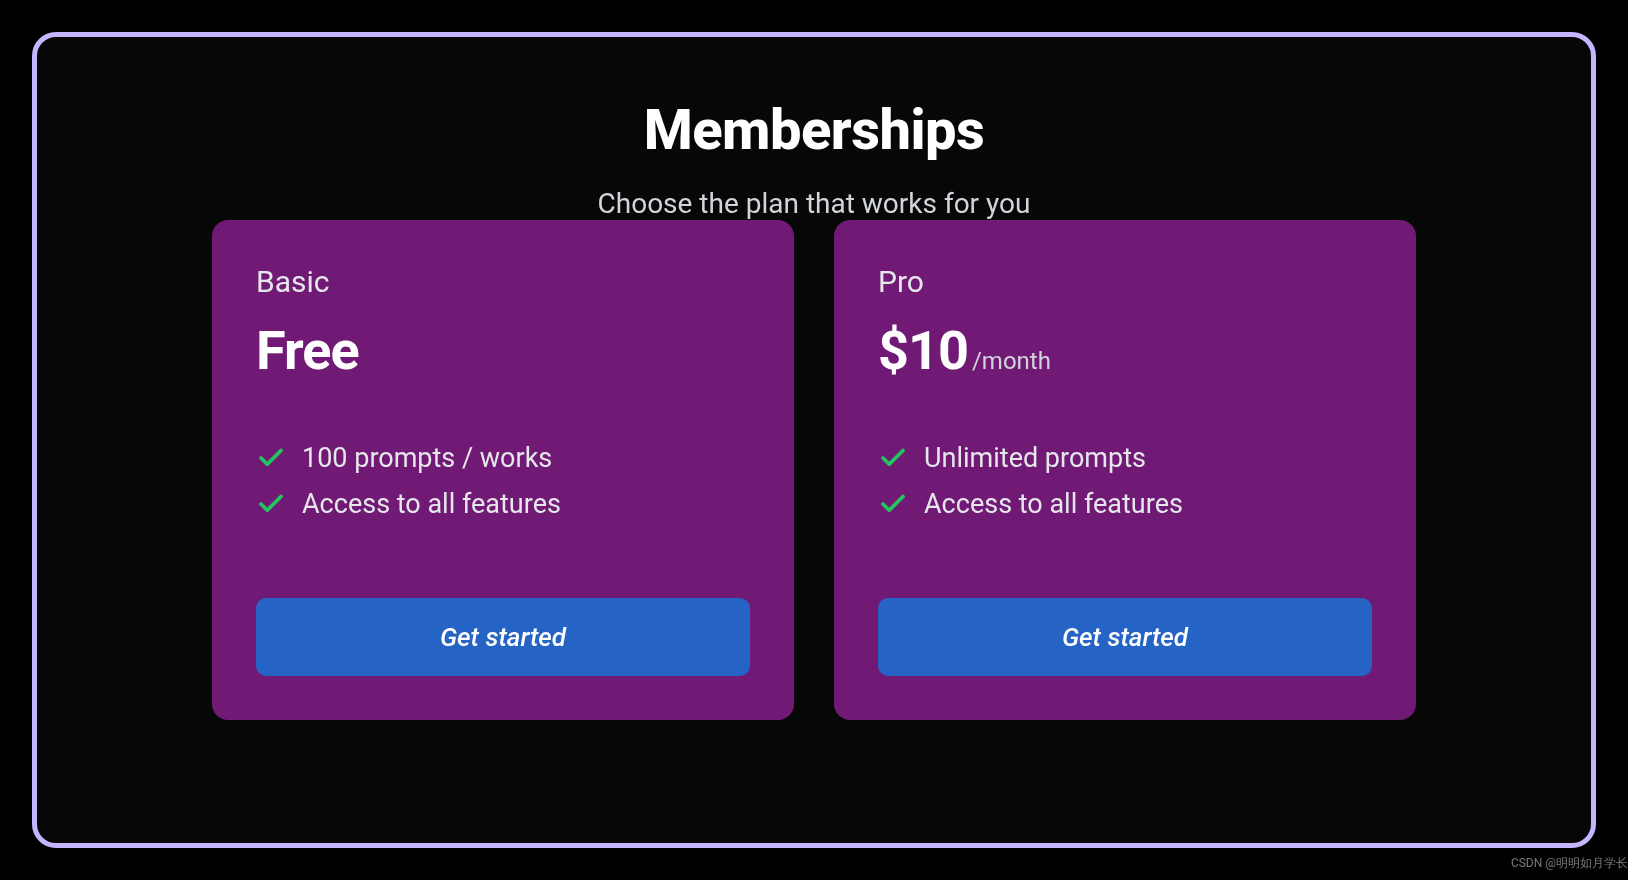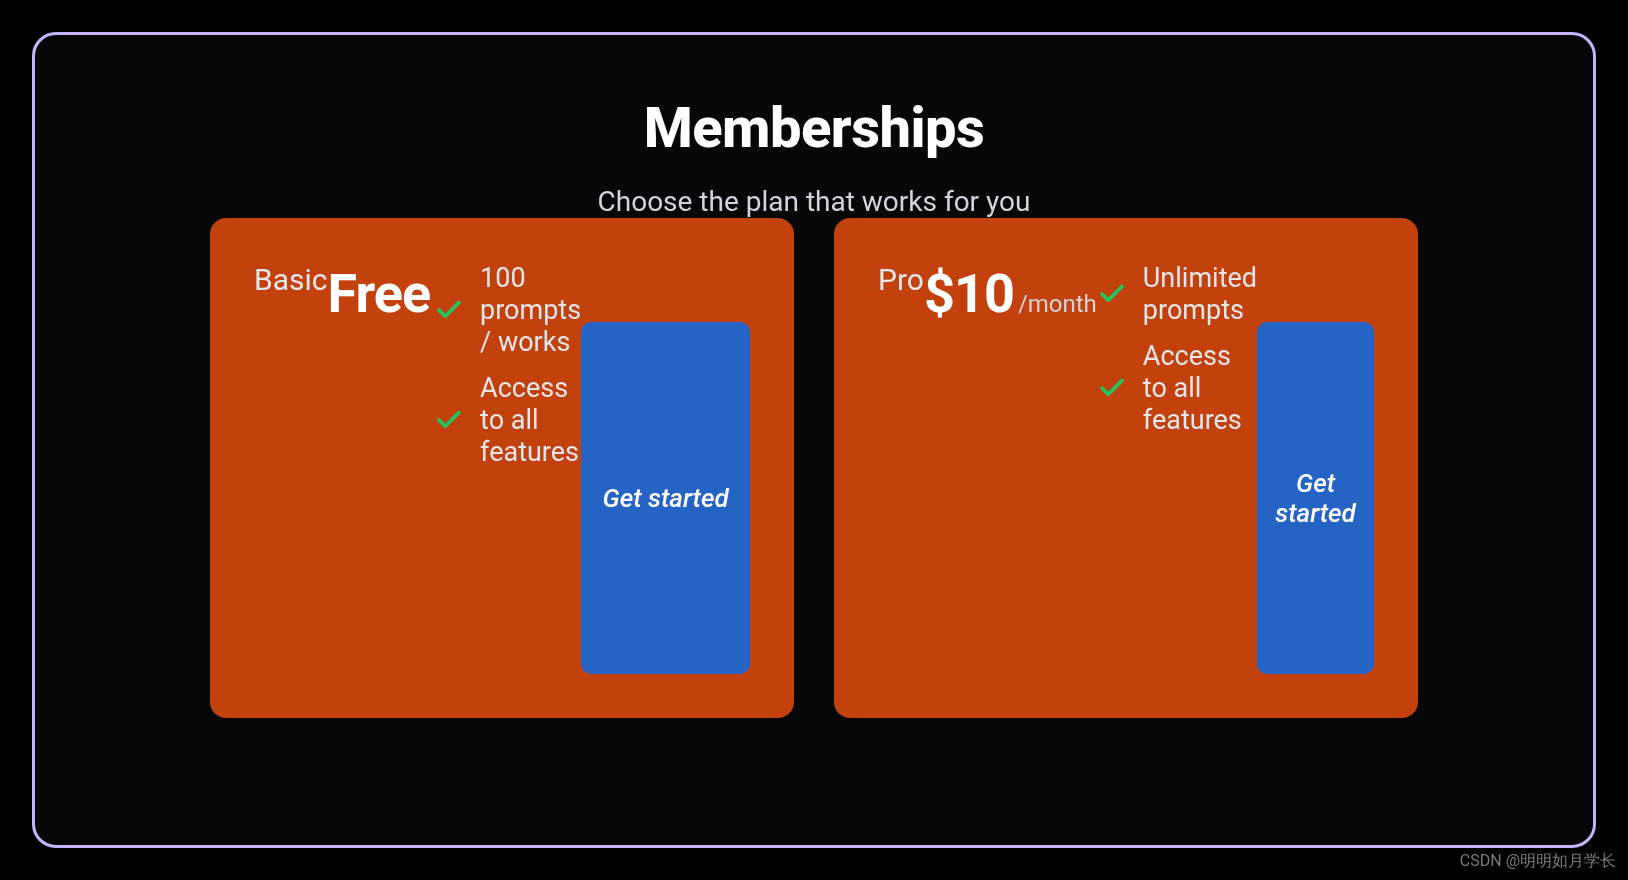--- a/index.html
+++ b/index.html
@@ -10,21 +10,21 @@
     body {
       font-family: -apple-system, BlinkMacSystemFont, "Segoe UI", Roboto, Helvetica, Arial, sans-serif;
       background: #000000;
       color: #ffffff;
       width: 1628px;
       height: 880px;
       overflow: hidden;
     }
     .container {
       background: #070707;
-      border: 3px solid #c4b5fd;
+      border: 5px solid #c4b5fd;
       border-radius: 24px;
       margin: 32px;
       height: calc(100% - 64px);
       padding: 60px 0 0 0;
       display: flex;
       flex-direction: column;
       align-items: center;
     }
     .page-title {
       font-size: 56px;
@@ -39,37 +39,38 @@
       color: #d1d5db;
     }
     .plans {
       display: flex;
       gap: 40px;
       justify-content: center;
       width: 100%;
       padding: 0 175px;
     }
     .plan-card {
-      background: #c2410c;
+      background: #701a75;
       border-radius: 16px;
       padding: 44px 44px 44px 44px;
       flex: 1;
       display: flex;
-      flex-direction: row;
+      flex-direction: column;
       min-height: 500px;
     }
     .plan-name {
       font-size: 30px;
       font-weight: 400;
       color: #e5e7eb;
       margin-bottom: 20px;
     }
     .plan-price-row {
       display: flex;
       align-items: baseline;
+      margin-bottom: 60px;
     }
     .plan-price {
       font-size: 54px;
       font-weight: 700;
       color: #ffffff;
       letter-spacing: -1px;
     }
     .plan-period {
       font-size: 24px;
       font-weight: 400;
@@ -105,22 +106,22 @@
       font-weight: 500;
       cursor: pointer;
       width: 100%;
       margin-top: 60px;
       font-family: inherit;
       font-style: italic;
     }
     .watermark {
       position: absolute;
       bottom: 8px;
-      right: 12px;
-      font-size: 16px;
+      right: 0;
+      font-size: 12px;
       color: #7a7a7a;
       font-weight: 400;
     }
   </style>
 </head>
 <body>
 
 <div class="container">
   <h1 class="page-title">Memberships</h1>
   <p class="page-subtitle">Choose the plan that works for you</p>

